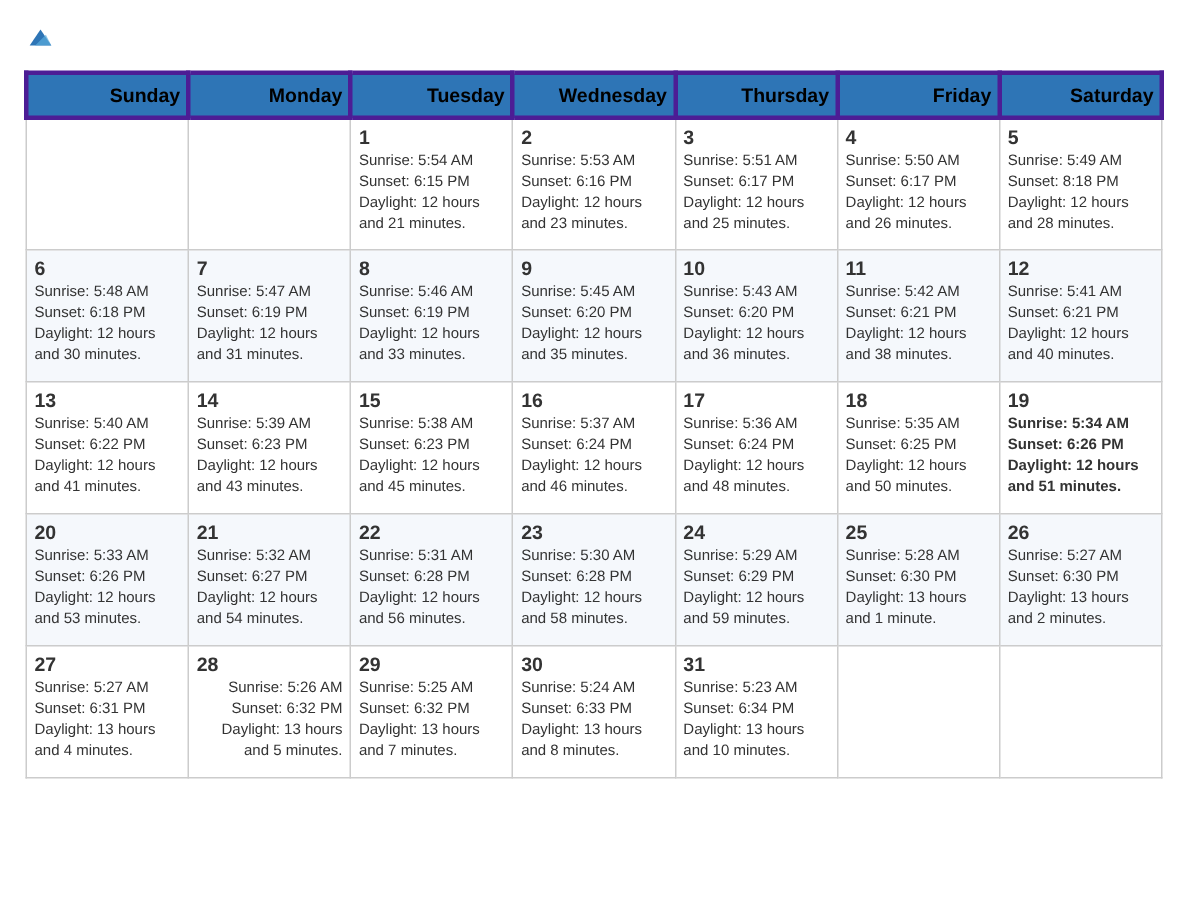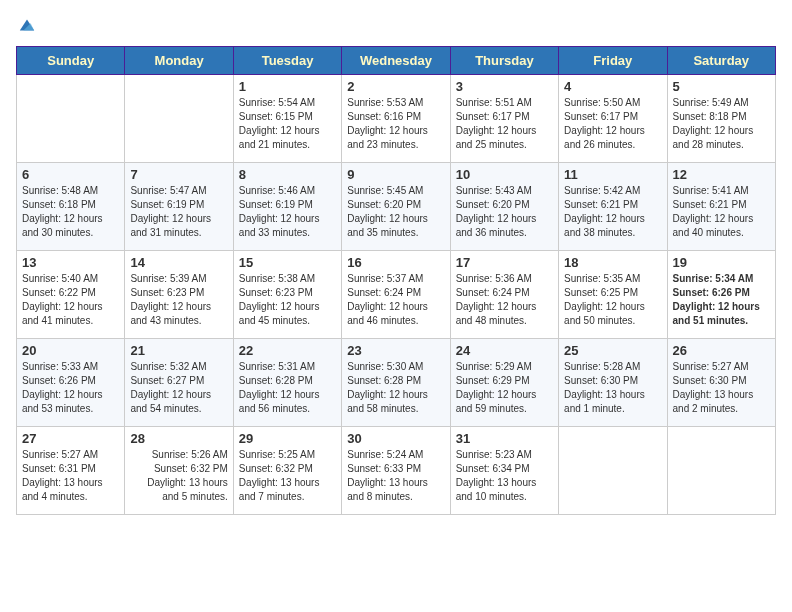--- a/index.html
+++ b/index.html
@@ -51,26 +51,26 @@
       font-size: 15px;
       color: #555;
     }
     .calendar {
       width: 100%;
       border-collapse: collapse;
       table-layout: fixed;
     }
     .calendar th {
       background-color: #2e75b6;
-      color: #fef9c3;
+      color: #000000;
       font-size: 13px;
       font-weight: bold;
       padding: 6px 4px;
-      text-align: center;
-      border: 1px solid #4c1d95;
+      text-align: right;
+      border: 3px solid #4c1d95;
     }
     .calendar td {
       border: 1px solid #ccc;
       vertical-align: top;
       padding: 4px 5px;
       font-size: 10.5px;
       color: #333;
       height: 88px;
       background: #fff;
     }

